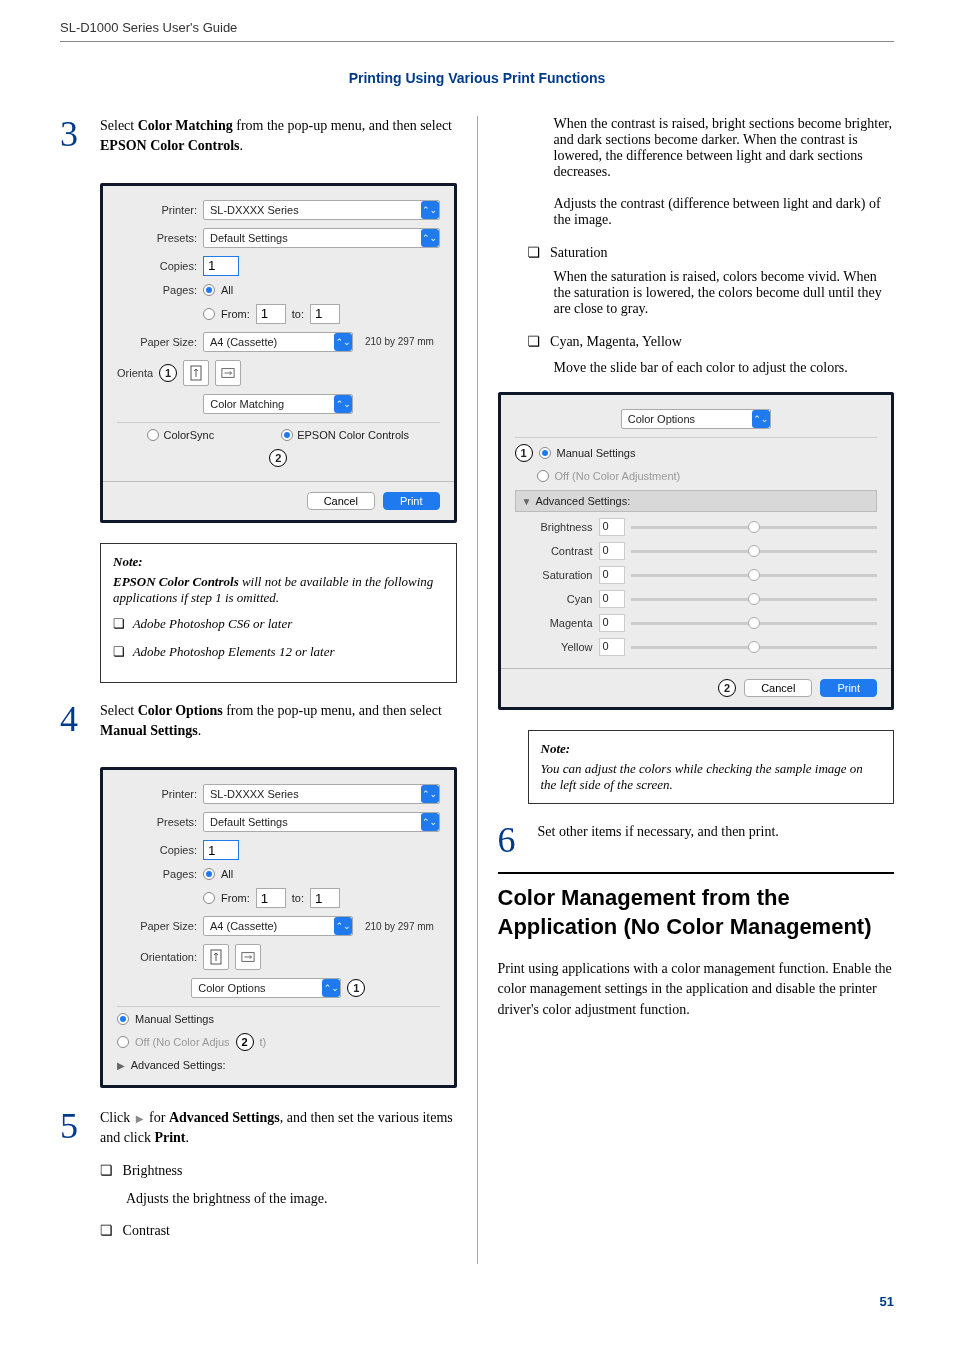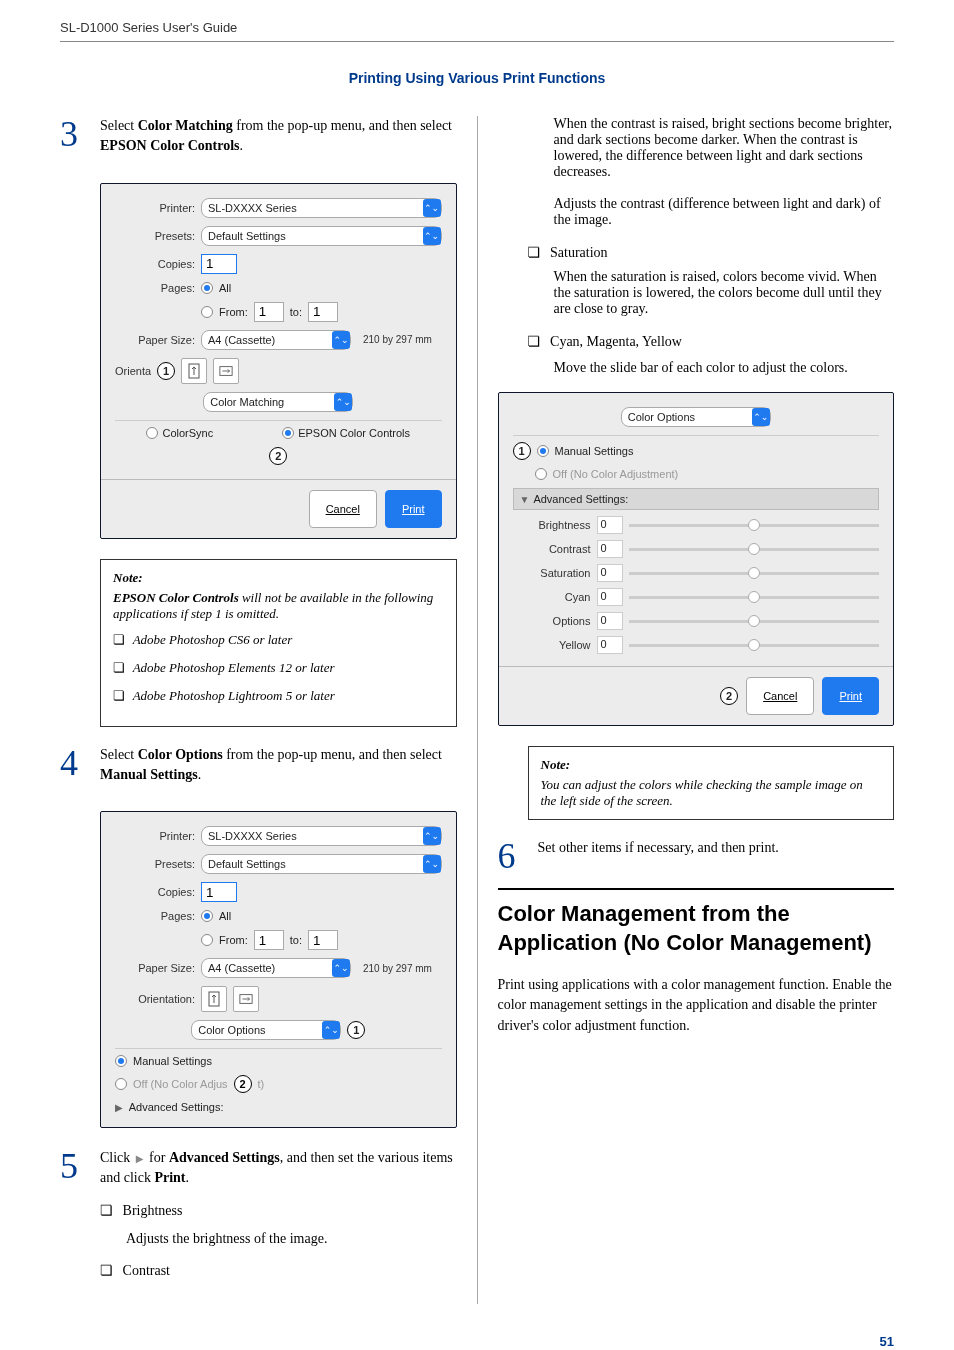--- a/index.html
+++ b/index.html
@@ -58,21 +58,21 @@
     flex-shrink: 0;
   }
   .step-body {
     flex: 1;
     font-size: 14px;
     line-height: 1.45;
   }
   .step-body p { margin-bottom: 12px; }
   .bold { font-weight: bold; }
   .dialog {
-    border: 1px solid #0f172a;
+    border: 3px solid #0f172a;
     border-radius: 2px;
     background: #ececec;
     font-family: Arial, sans-serif;
     font-size: 11px;
     color: #222;
     margin: 8px 12px 20px 40px;
     width: calc(100% - 40px);
   }
   .dialog.col2 { margin-left: 0; width: 100%; }
   .dialog-inner { padding: 14px 14px 6px 14px; }
@@ -87,21 +87,21 @@
     text-align: right;
     color: #333;
     flex-shrink: 0;
   }
   .dlg-label-s { width: 78px; text-align: right; color: #333; flex-shrink: 0; }
   .dd {
     display: flex;
     align-items: center;
     background: #fff;
     border: 1px solid #aaa;
-    border-radius: 8px;
+    border-radius: 2px;
     height: 20px;
     padding: 0 0 0 6px;
     flex: 1;
   }
   .dd-text { flex: 1; }
   .dd-arrow {
     width: 18px;
     height: 18px;
     background: #1f7af0;
     border-radius: 3px;
@@ -144,26 +144,25 @@
     flex-shrink: 0;
   }
   .dlg-footer {
     border-top: 1px solid #bbb;
     padding: 10px 14px;
     display: flex;
     justify-content: flex-end;
     gap: 8px;
   }
   .btn {
-    padding: 12px 16px;
+    padding: 2px 16px;
     border: 1px solid #aaa;
     border-radius: 4px;
     background: #fff;
     font-size: 11px;
-    text-decoration: underline;
   }
   .btn.primary {
     background: #1f7af0; color: #fff; border-color: #1f7af0;
   }
   .note-box {
     border: 1px solid #333;
     padding: 10px 12px;
     margin: 16px 0 18px 40px;
     font-style: italic;
     font-size: 13px;
@@ -332,21 +331,20 @@
     </div>
 
     <div class="note-box">
       <div class="note-title">Note:</div>
       <div>
         <span class="bold">EPSON Color Controls</span><span> will not be available in the following applications if step 1 is omitted.</span>
       </div>
       <ul>
         <li>Adobe Photoshop CS6 or later</li>
         <li>Adobe Photoshop Elements 12 or later</li>
-        <li>Adobe Photoshop Lightroom 5 or later</li>
       </ul>
     </div>
 
     <div class="step">
       <div class="step-num">4</div>
       <div class="step-body">
         <p>
           <span>Select </span><span class="bold">Color Options</span><span> from the pop-up menu, and then select </span><span class="bold">Manual Settings</span><span>.</span>
         </p>
       </div>
@@ -519,21 +517,21 @@
             </span>
         </div>
         <div class="slider-row">
           <span class="dlg-label-s">Cyan</span>
           <span class="slider-val">0</span>
           <span class="slider-track">
               <span class="slider-thumb"></span>
             </span>
         </div>
         <div class="slider-row">
-          <span class="dlg-label-s">Options</span>
+          <span class="dlg-label-s">Magenta</span>
           <span class="slider-val">0</span>
           <span class="slider-track">
               <span class="slider-thumb"></span>
             </span>
         </div>
         <div class="slider-row">
           <span class="dlg-label-s">Yellow</span>
           <span class="slider-val">0</span>
           <span class="slider-track">
               <span class="slider-thumb"></span>

